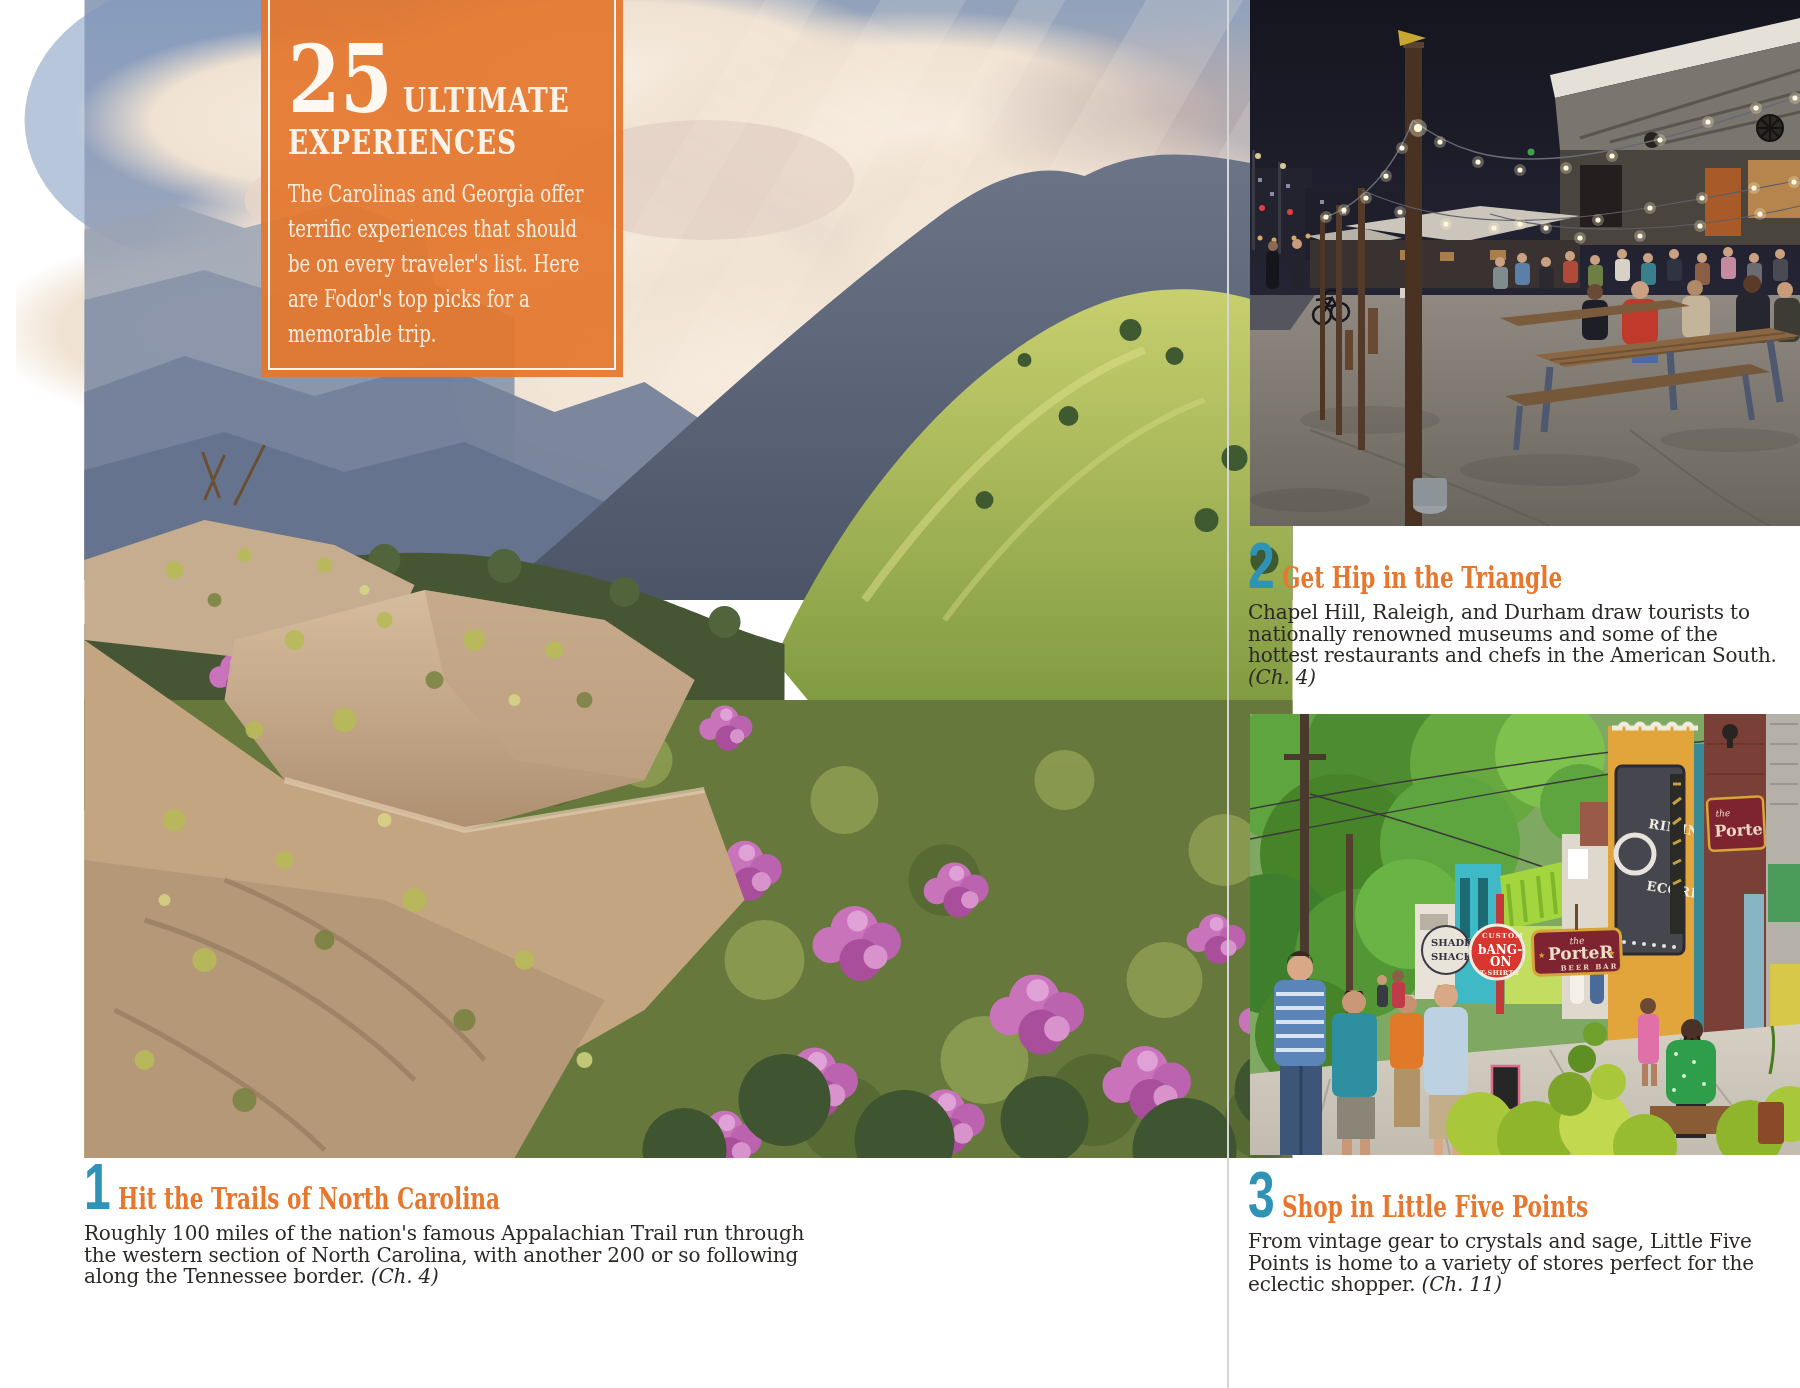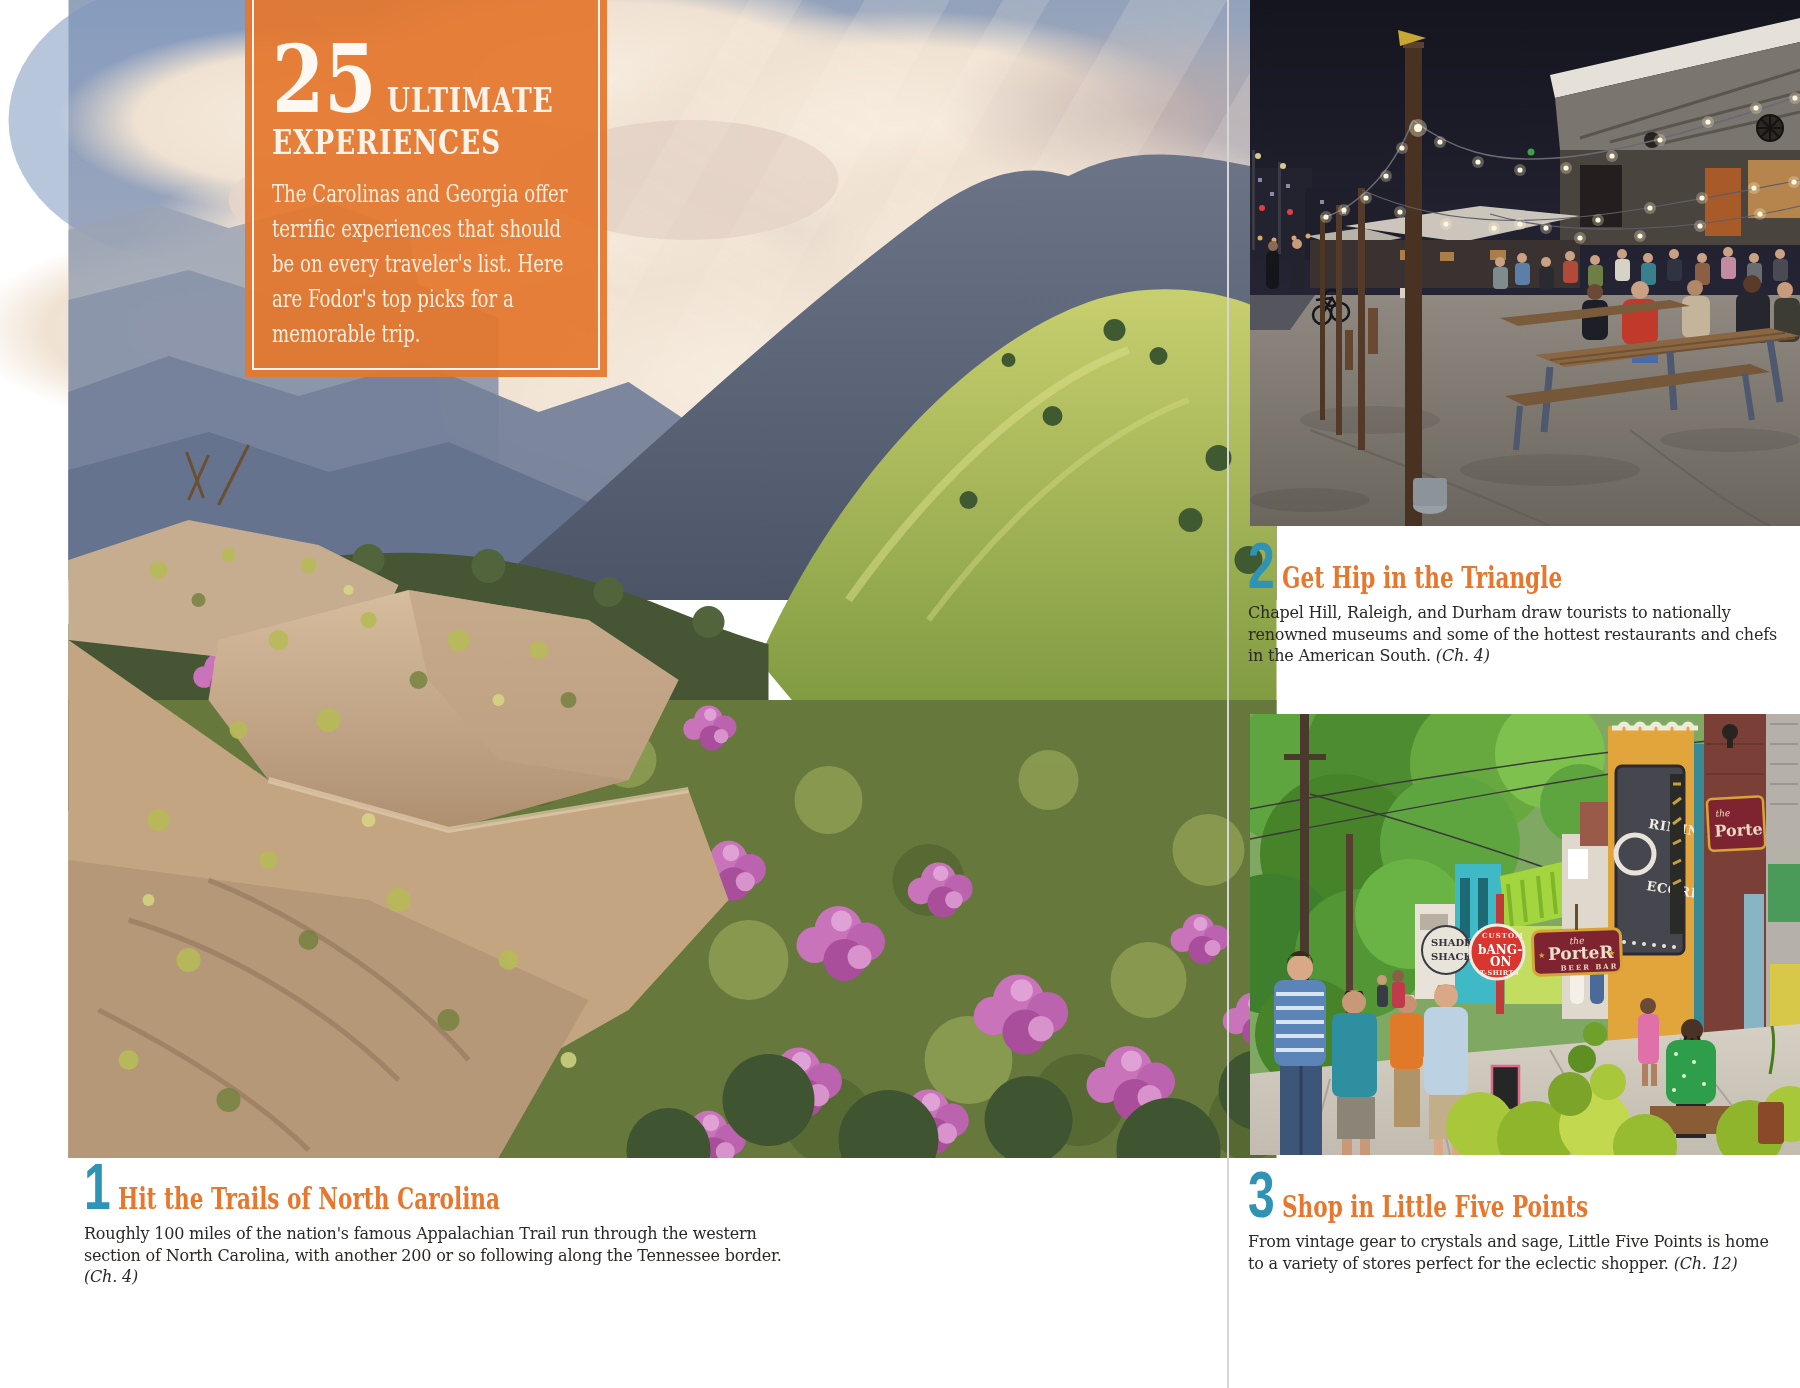--- a/index.html
+++ b/index.html
@@ -3,21 +3,21 @@
 <meta charset="utf-8">
 <style>
   html,body{margin:0;padding:0;background:#ffffff;}
   .page{position:relative;width:1800px;height:1388px;background:#ffffff;overflow:hidden;
         font-family:"DejaVu Serif", serif;}
   figure{margin:0;padding:0;}
 
   
   .photo{position:absolute;overflow:hidden;}
   .photo svg{display:block;width:100%;height:100%;}
-  #main-photo{left:0;top:0;width:1345px;height:1158px;}
+  #main-photo{left:16px;top:0;width:1345px;height:1158px;}
   #night-photo{left:1250px;top:0;width:550px;height:526px;}
   #street-photo{left:1250px;top:714px;width:550px;height:441px;}
 
   
   .divider{position:absolute;left:1227px;top:0;width:2px;height:1388px;background:#d6d6d6;}
 
   
   .promo{position:absolute;left:245px;top:0;width:362px;height:377px;
          background:rgba(228,118,45,0.93);padding:0 7px 7px 7px;box-sizing:border-box;}
   .promo-frame{width:100%;height:100%;box-sizing:border-box;
@@ -36,21 +36,21 @@
   .exp{position:absolute;}
   #exp1{left:84px;top:1162px;width:745px;}
   #exp2{left:1248px;top:541px;width:545px;}
   #exp3{left:1248px;top:1170px;width:545px;}
   .exp-head{display:flex;align-items:baseline;white-space:nowrap;}
   .exp-num{font-family:"Liberation Sans", sans-serif;font-weight:bold;font-size:64px;
          line-height:0.8;color:#2e93b5;display:inline-block;
          transform:scaleX(0.75);transform-origin:0 100%;margin-right:-2px;}
   .exp-title{font-size:30px;font-weight:bold;color:#e8772e;margin:0;
          display:inline-block;transform:scaleX(0.72);transform-origin:0 100%;}
-  .exp-body{margin:7px 16px 0 0;font-size:16px;line-height:21.5px;letter-spacing:-0.2px;
+  .exp-body{margin:7px 16px 0 0;font-size:20px;line-height:21.5px;letter-spacing:-0.2px;
          color:#2b2825;}
   .exp-body em{font-style:italic;}
 
   
   text{font-family:"DejaVu Serif", serif;}
 </style>
 </head>
 <body>
 
 <div class="page">
@@ -675,21 +675,21 @@
         <rect x="508" y="388" width="26" height="42" rx="4" fill="#8a4a2a"></rect>
       </g>
     </svg>
   </figure>
 
   <div class="exp" id="exp3">
     <div class="exp-head">
       <span class="exp-num">3</span>
       <h2 class="exp-title">Shop in Little Five Points</h2>
     </div>
-    <p class="exp-body"><span>From vintage gear to crystals and sage, Little Five Points is home to a variety of stores perfect for the eclectic shopper.</span> <em>(Ch. 12)</em></p>
+    <p class="exp-body"><span>From vintage gear to crystals and sage, Little Five Points is home to a variety of stores perfect for the eclectic shopper.</span> <em>(Ch. 11)</em></p>
   </div>
 
   <div class="exp" id="exp1">
     <div class="exp-head">
       <span class="exp-num">1</span>
       <h2 class="exp-title">Hit the Trails of North Carolina</h2>
     </div>
     <p class="exp-body"><span>Roughly 100 miles of the nation's famous Appalachian Trail run through the western section of North Carolina, with another 200 or so following along the Tennessee border.</span> <em>(Ch. 4)</em></p>
   </div>
 

